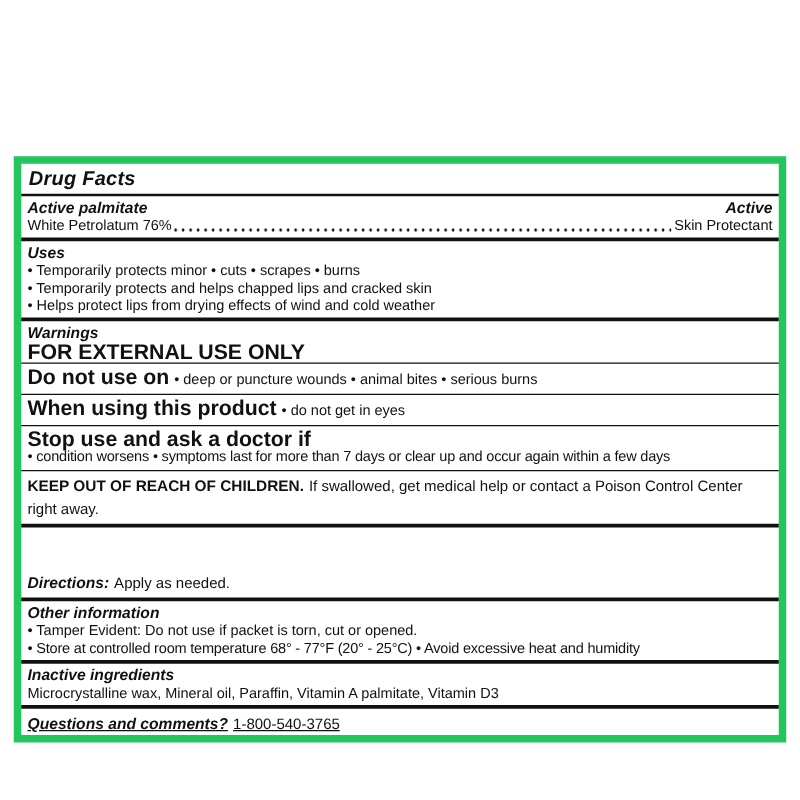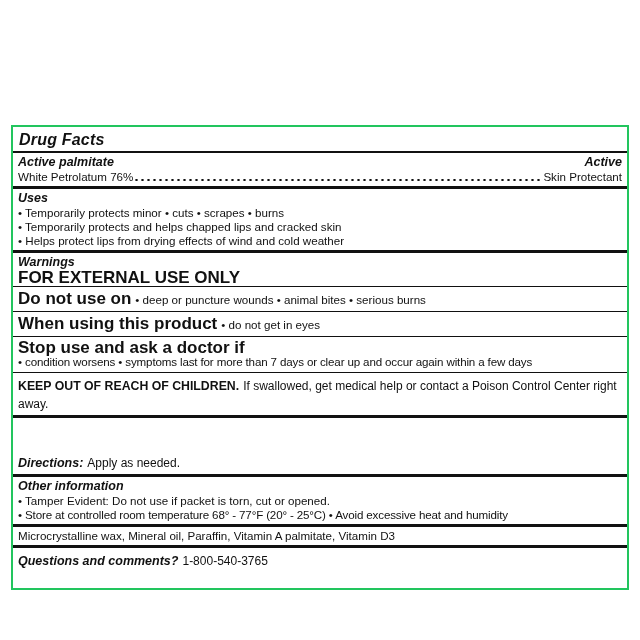--- a/index.html
+++ b/index.html
@@ -7,21 +7,21 @@
     width: 640px; height: 640px;
     background: #ffffff;
     font-family: "Liberation Sans", sans-serif;
     color: #111111;
     overflow: hidden;
   }
   .label-panel {
     position: absolute;
     left: 11px; top: 125px;
     width: 618px;
-    border: 2px solid #22c55e;
+    border: 6px solid #22c55e;
     background: #ffffff;
   }
   .sec { padding: 2px 5px; }
   .rule-med   { border-top: 2px solid #111111; margin: 0; }
   .rule-thick { border-top: 3px solid #111111; margin: 0; }
   .rule-thin  { border-top: 1px solid #111111; margin: 0; }
   .title {
     font-size: 16px;
     font-weight: bold;
     font-style: italic;
@@ -121,21 +121,22 @@
   <div class="rule-thick"></div>
 
   <div class="sec">
     <div class="h">Other information</div>
     <div class="t">• Tamper Evident: Do not use if packet is torn, cut or opened.</div>
     <div class="t tight">• Store at controlled room temperature 68° - 77°F (20° - 25°C)  • Avoid excessive heat and humidity</div>
   </div>
   <div class="rule-thick"></div>
 
   <div class="sec">
+    <div class="h">Inactive ingredients</div>
     <div class="t">Microcrystalline wax, Mineral oil, Paraffin, Vitamin A palmitate, Vitamin D3</div>
   </div>
   <div class="rule-thick"></div>
 
-  <div class="sec" style="padding-top:3px;padding-bottom:19px;">
+  <div class="sec" style="padding-top:3px;padding-bottom:0;text-decoration:underline;">
     <span class="h inline-h">Questions and comments?</span><span class="t" style="font-size:12px;">1-800-540-3765</span>
   </div>
 
 </div>
 
 </body></html>

